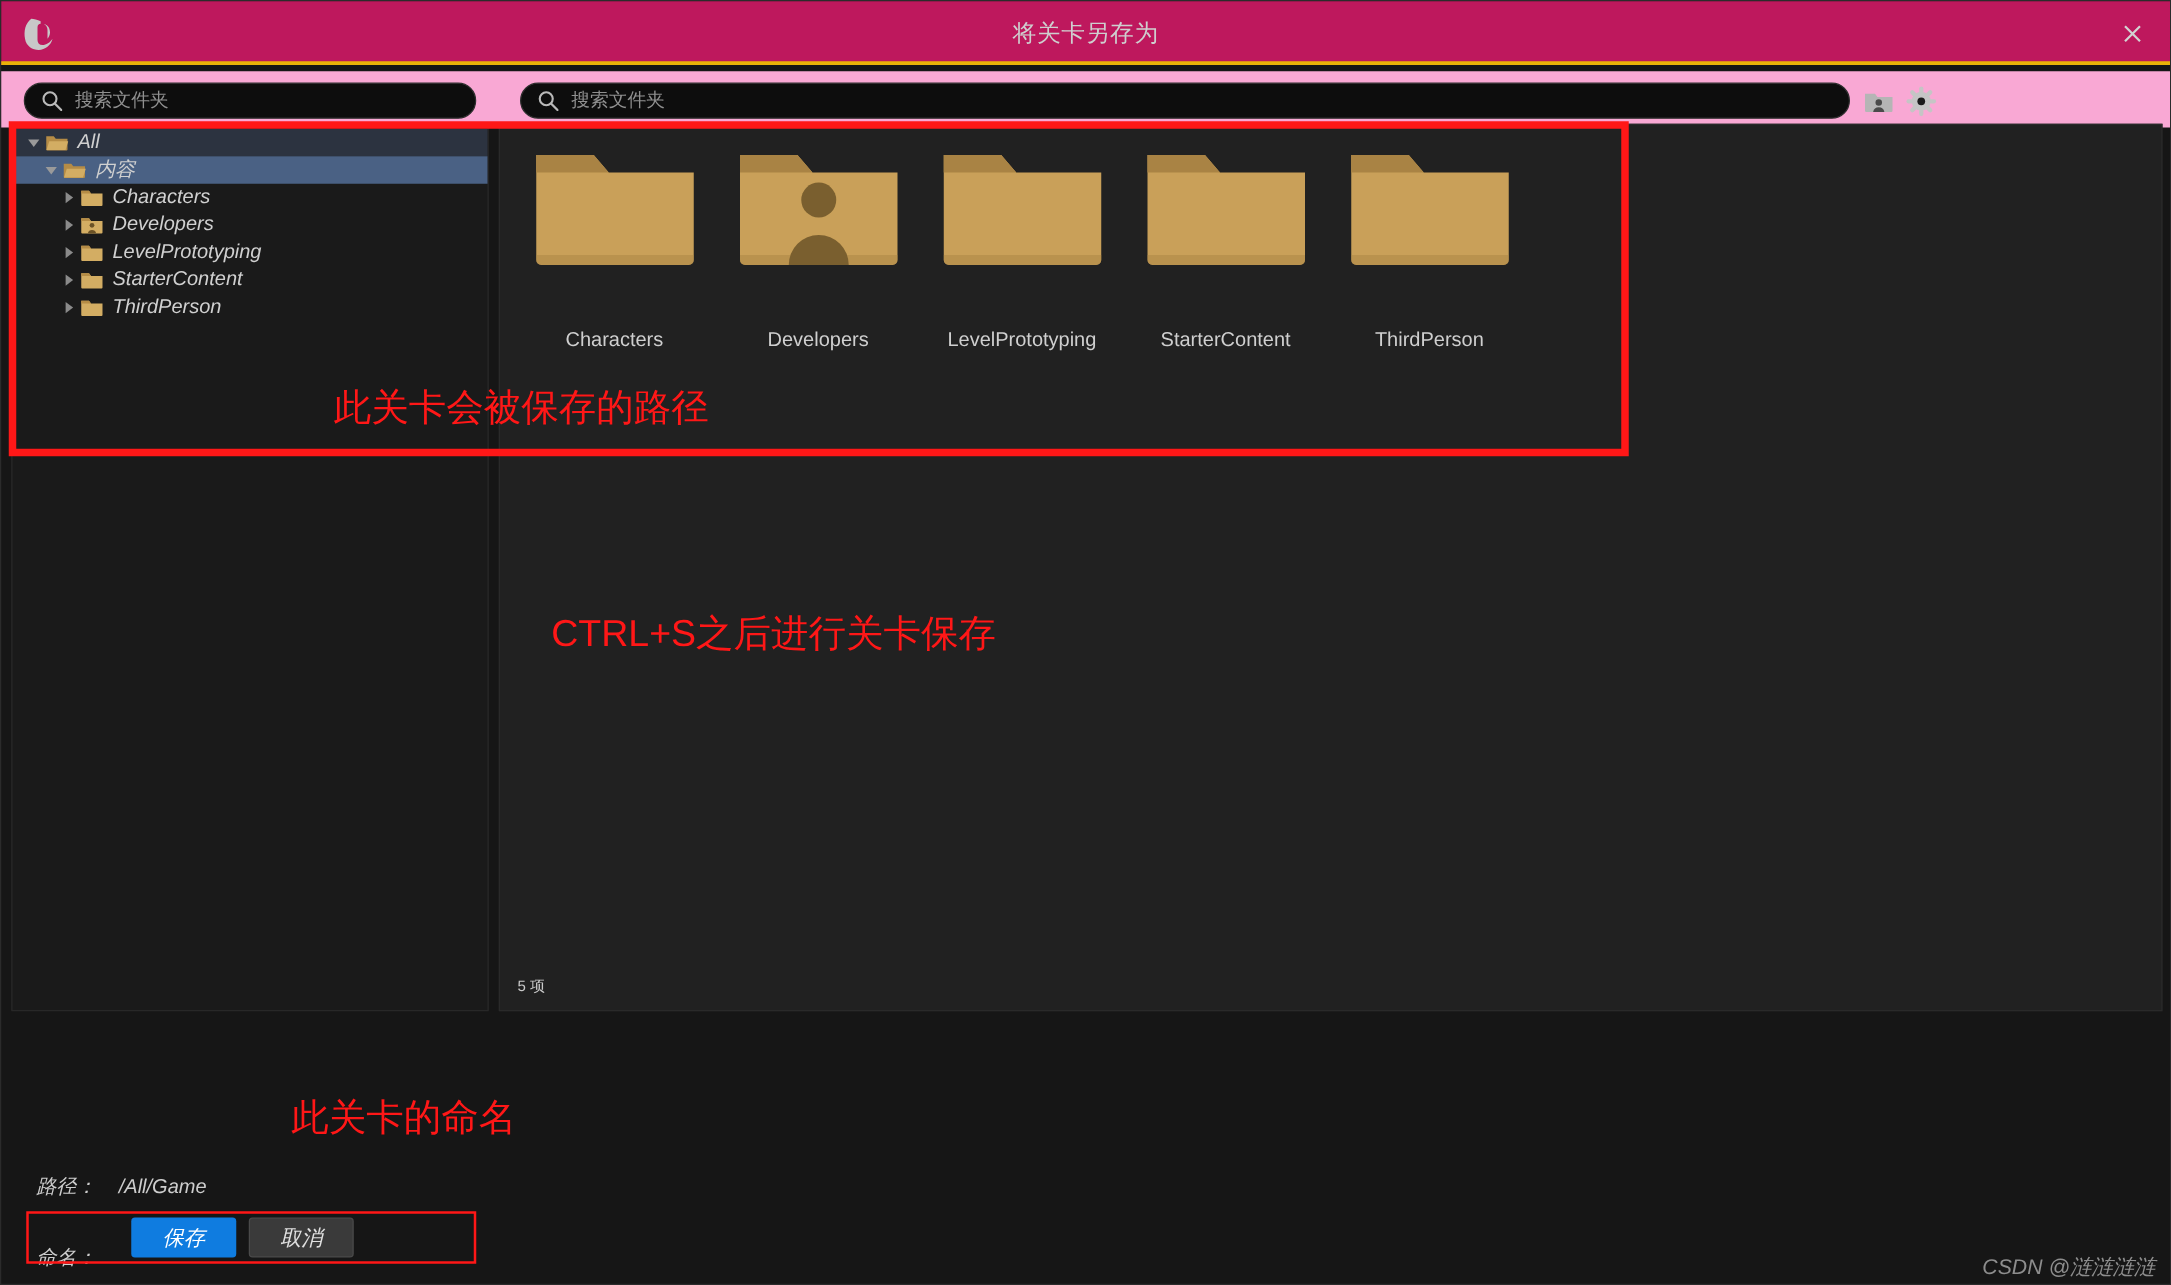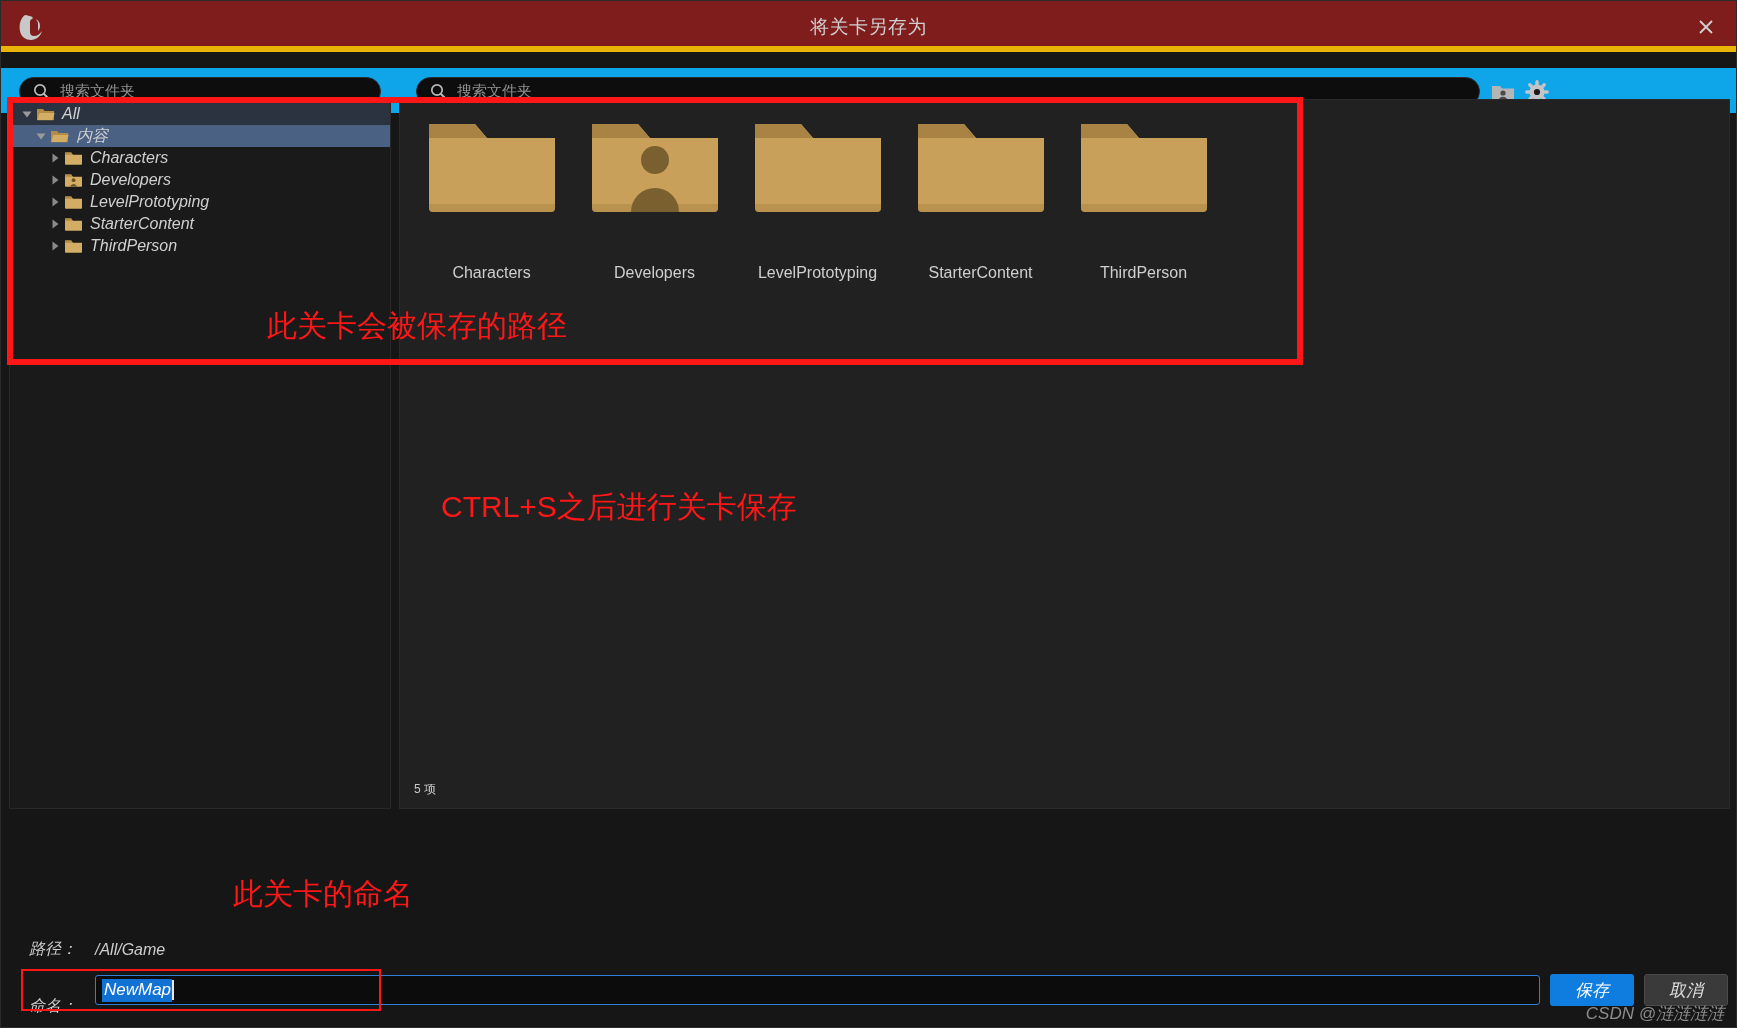--- a/index.html
+++ b/index.html
@@ -12,22 +12,22 @@
   #root {
     position: relative;
     width: 1737px; height: 1028px;
     background: #161616;
     border: 1px solid #2b2b2b;
   }
 
   
   .titlebar {
     position: absolute; left: 0; top: 0; width: 100%; height: 51px;
-    background: #7f1d1d;
-    border-bottom: 6px solid #eab308;
+    background: #be185d;
+    border-bottom: 3px solid #eab308;
     display: flex; align-items: center; padding-left: 32px;
   }
   .ue-logo {
     position: absolute; left: 10px; top: 6px;
     width: 40px; height: 40px;
     display: flex; align-items: center; justify-content: center;
     color: #c8c8c8;
     font-family: "DejaVu Serif", serif;
     font-size: 34px; font-weight: bold;
     line-height: 1;
@@ -41,22 +41,22 @@
   .close-btn {
     position: absolute; right: 0px; top: 0px;
     width: 60px; height: 51px;
     display: flex; align-items: center; justify-content: center;
     color: #d2d2d2; font-size: 24px; font-weight: 300;
     cursor: pointer;
   }
 
   
   .toolbar {
-    position: absolute; left: 0; top: 67px; width: 100%; height: 45px;
-    background: #0ea5e9;
+    position: absolute; left: 0; top: 56px; width: 100%; height: 45px;
+    background: #f9a8d4;
   }
   .search-box {
     position: absolute;
     height: 29px;
     background: #0d0d0d;
     border: 1px solid #2e2e2e;
     border-radius: 15px;
     display: flex; align-items: center;
     padding: 0 12px;
   }
@@ -412,24 +412,20 @@
     <div class="item-count">5 项</div>
   </div>
 
   <div class="bottom">
     <div class="row-path">
       <span class="lbl">路径：</span>
       <span>/All/Game</span>
     </div>
     <div class="row-name">
       <span class="lbl">命名：</span>
-      <div class="name-input">
-        <span class="name-val">NewMap</span>
-        <span class="caret"></span>
-      </div>
       <div class="btn save">保存</div>
       <div class="btn cancel">取消</div>
     </div>
     <div class="watermark">CSDN @涟涟涟涟</div>
   </div>
 
   <div class="ann-box top"></div>
   <div class="ann-box name"></div>
   <div class="ann-text path">此关卡会被保存的路径</div>
   <div class="ann-text ctrls">CTRL+S之后进行关卡保存</div>

